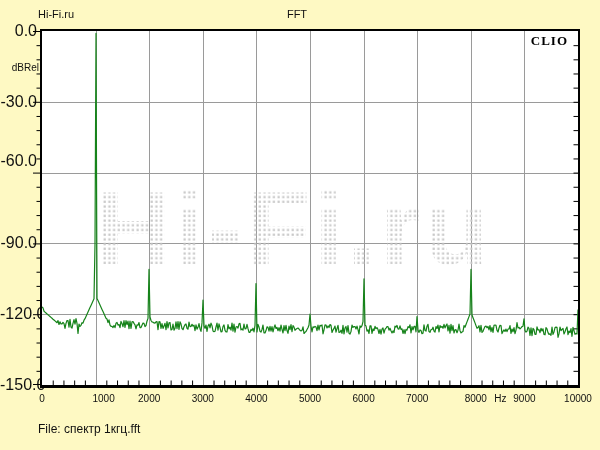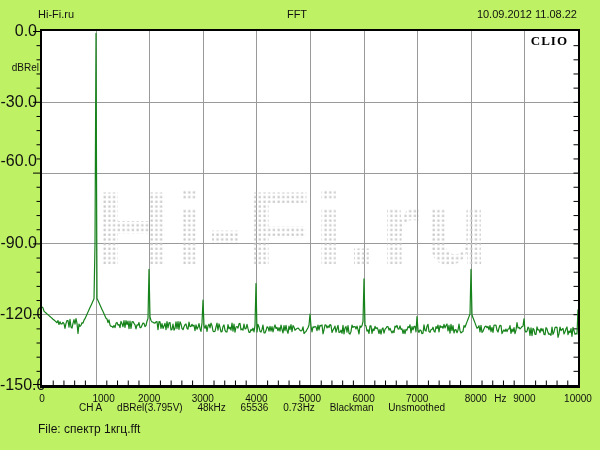--- a/index.html
+++ b/index.html
@@ -1,16 +1,16 @@
 <!DOCTYPE html>
 <html><head>
 <meta charset="utf-8">
 <style>
   html,body{margin:0;padding:0;background:#fff;}
-  .screen{position:relative;width:600px;height:450px;background:#bef264;
+  .screen{position:relative;width:600px;height:450px;background:#fef9c3;
           font-family:"Liberation Sans",sans-serif;color:#111;overflow:hidden;}
   .hdr{position:absolute;top:8px;font-size:11px;white-space:nowrap;}
   .hdr-left{left:38px;}
   .hdr-center{left:297px;transform:translateX(-50%);}
   .hdr-right{right:23px;}
   .plot{position:absolute;left:40px;top:29px;width:540px;height:359px;box-sizing:border-box;
         border:2px solid #000;border-bottom-width:3px;background:#fff;}
   .plot svg{display:block;}
   .clio{position:absolute;top:2px;right:10px;font-family:"Liberation Serif",serif;
          font-weight:bold;font-size:13px;letter-spacing:1px;color:#000;}
@@ -23,21 +23,20 @@
   .file{position:absolute;top:422px;left:38px;font-size:12px;white-space:nowrap;}
   #yticks-svg{position:absolute;left:33px;top:31px;}
 </style>
 </head>
 <body>
 
 <div class="screen">
 
   <div class="hdr hdr-left">Hi-Fi.ru</div>
   <div class="hdr hdr-center">FFT</div>
-  <div class="hdr hdr-right">10.09.2012 11.08.22</div>
 
   <div class="ytick" style="top:25px;">0.0</div>
   <div class="yunit">dBRel</div>
   <div class="ytick" style="top:95.8px;">-30.0</div>
   <div class="ytick" style="top:155px;">-60.0</div>
   <div class="ytick" style="top:237.4px;">-90.0</div>
   <div class="ytick" style="top:308.2px;">-120.0</div>
   <div class="ytick" style="top:379px;">-150.0</div>
 
   <svg id="yticks-svg" width="7" height="356">
@@ -167,25 +166,16 @@
   <div class="xtick" style="left:202.8px;">3000</div>
   <div class="xtick" style="left:256.4px;">4000</div>
   <div class="xtick" style="left:310px;">5000</div>
   <div class="xtick" style="left:363.6px;">6000</div>
   <div class="xtick" style="left:417.2px;">7000</div>
   <div class="xtick" style="left:470.8px;padding-left:10px;">8000</div>
   <div class="xtick" style="left:500.3px;">Hz</div>
   <div class="xtick" style="left:524.4px;">9000</div>
   <div class="xtick" style="left:578px;">10000</div>
 
-  <div class="status">
-    <span>CH A</span>
-    <span>dBRel(3.795V)</span>
-    <span>48kHz</span>
-    <span>65536</span>
-    <span>0.73Hz</span>
-    <span>Blackman</span>
-    <span>Unsmoothed</span>
-  </div>
 
   <div class="file">File: спектр 1кгц.fft</div>
 
 </div>
 
 </body></html>

